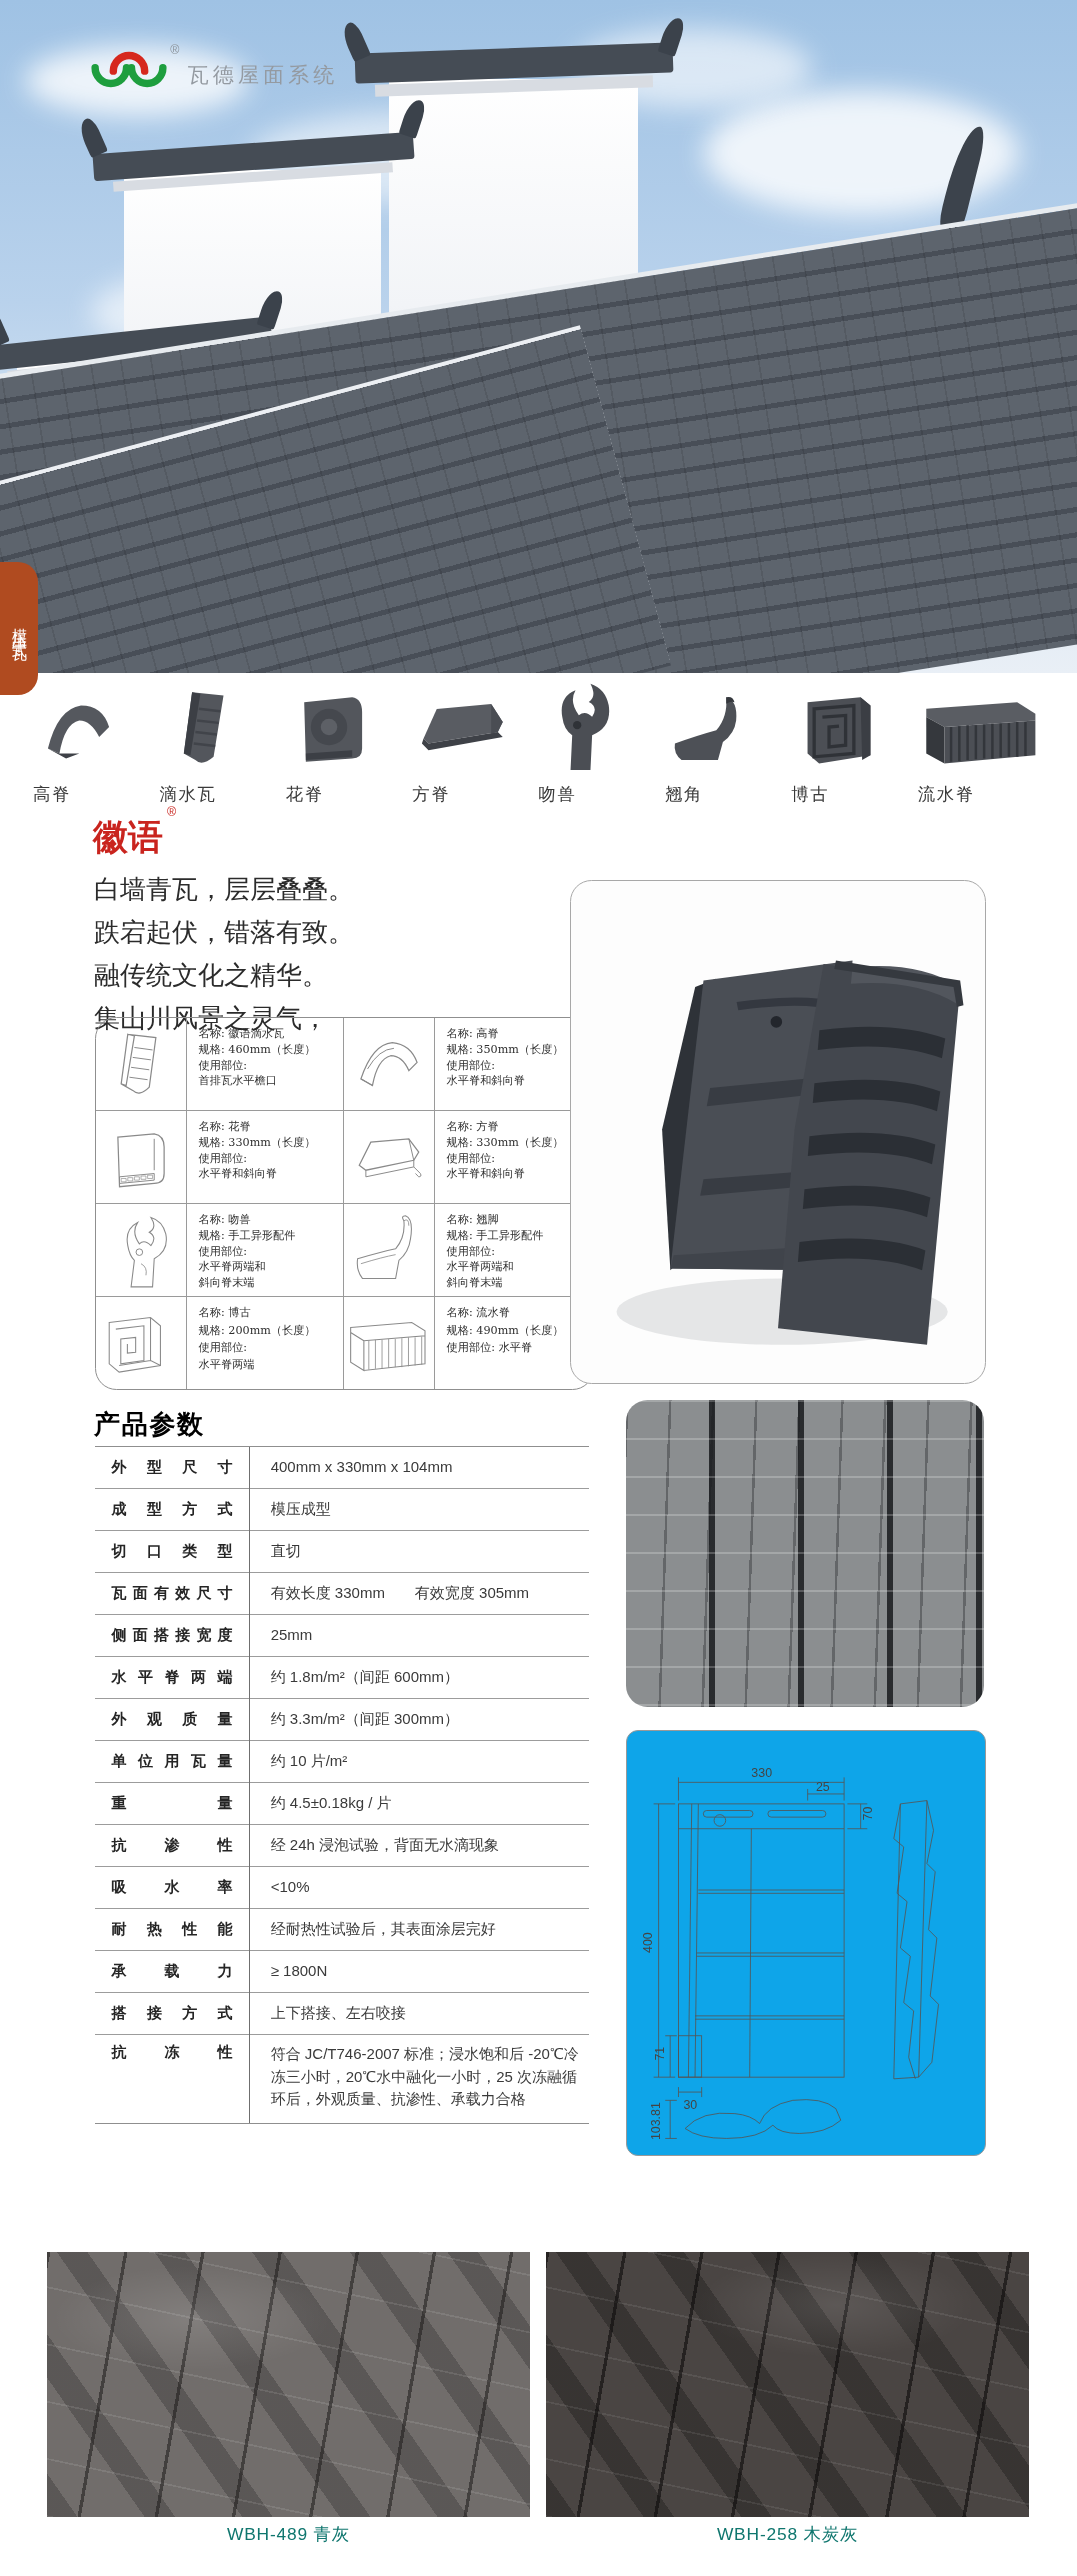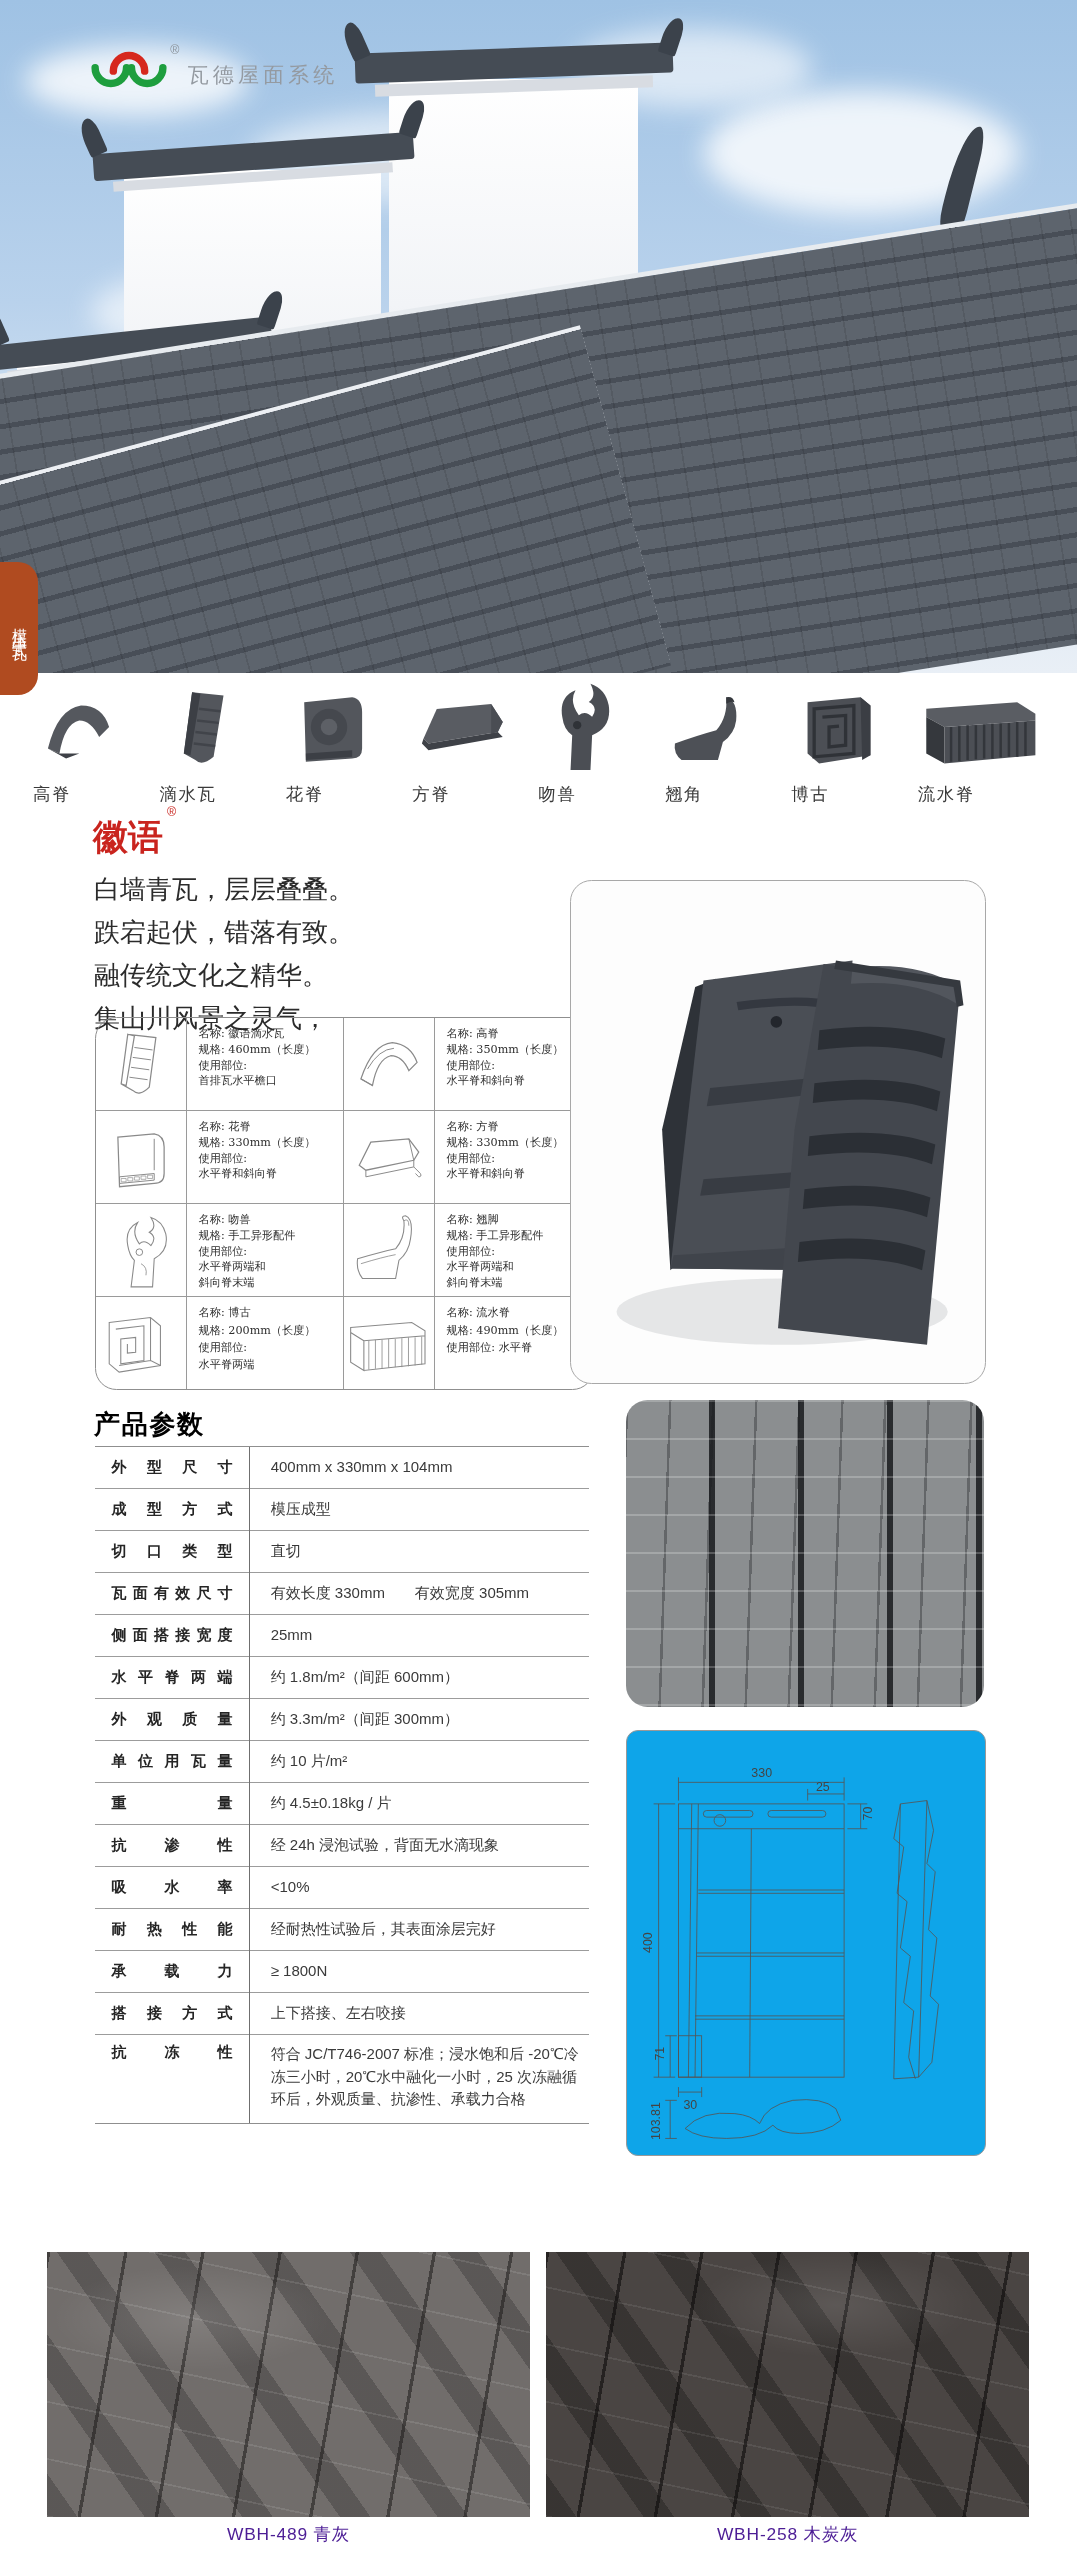--- a/index.html
+++ b/index.html
@@ -118,21 +118,21 @@
           radial-gradient(199px 75px at 30% 25%,rgba(255,255,255,.12),transparent 70%),
           repeating-linear-gradient(100deg,rgba(28,26,25,.55) 0 3.3px,transparent 3.3px 76px),
           repeating-linear-gradient(12deg,rgba(255,255,255,.10) 0 1.7px,transparent 1.7px 56px),
           repeating-linear-gradient(55deg,rgba(0,0,0,.20) 0 25px,transparent 25px 80px);}
   .swatch.right{left:546px;background-color:#4a4543;
         background-image:
           radial-gradient(199px 75px at 60% 20%,rgba(255,255,255,.10),transparent 70%),
           repeating-linear-gradient(100deg,rgba(12,10,10,.6) 0 3.3px,transparent 3.3px 76px),
           repeating-linear-gradient(12deg,rgba(255,255,255,.08) 0 1.7px,transparent 1.7px 56px),
           repeating-linear-gradient(55deg,rgba(0,0,0,.25) 0 25px,transparent 25px 80px);}
-  .swatch-label{position:absolute;top:2522px;width:483px;text-align:center;font-size:17.4px;color:#4c1d95;
+  .swatch-label{position:absolute;top:2522px;width:483px;text-align:center;font-size:17.4px;color:#0f766e;
         letter-spacing:0.8px;}
   .swatch-label.left{left:47px;}
   .swatch-label.right{left:546px;}
 </style>
 </head>
 <body>
 
 <div class="page">
 
   <section class="hero">

